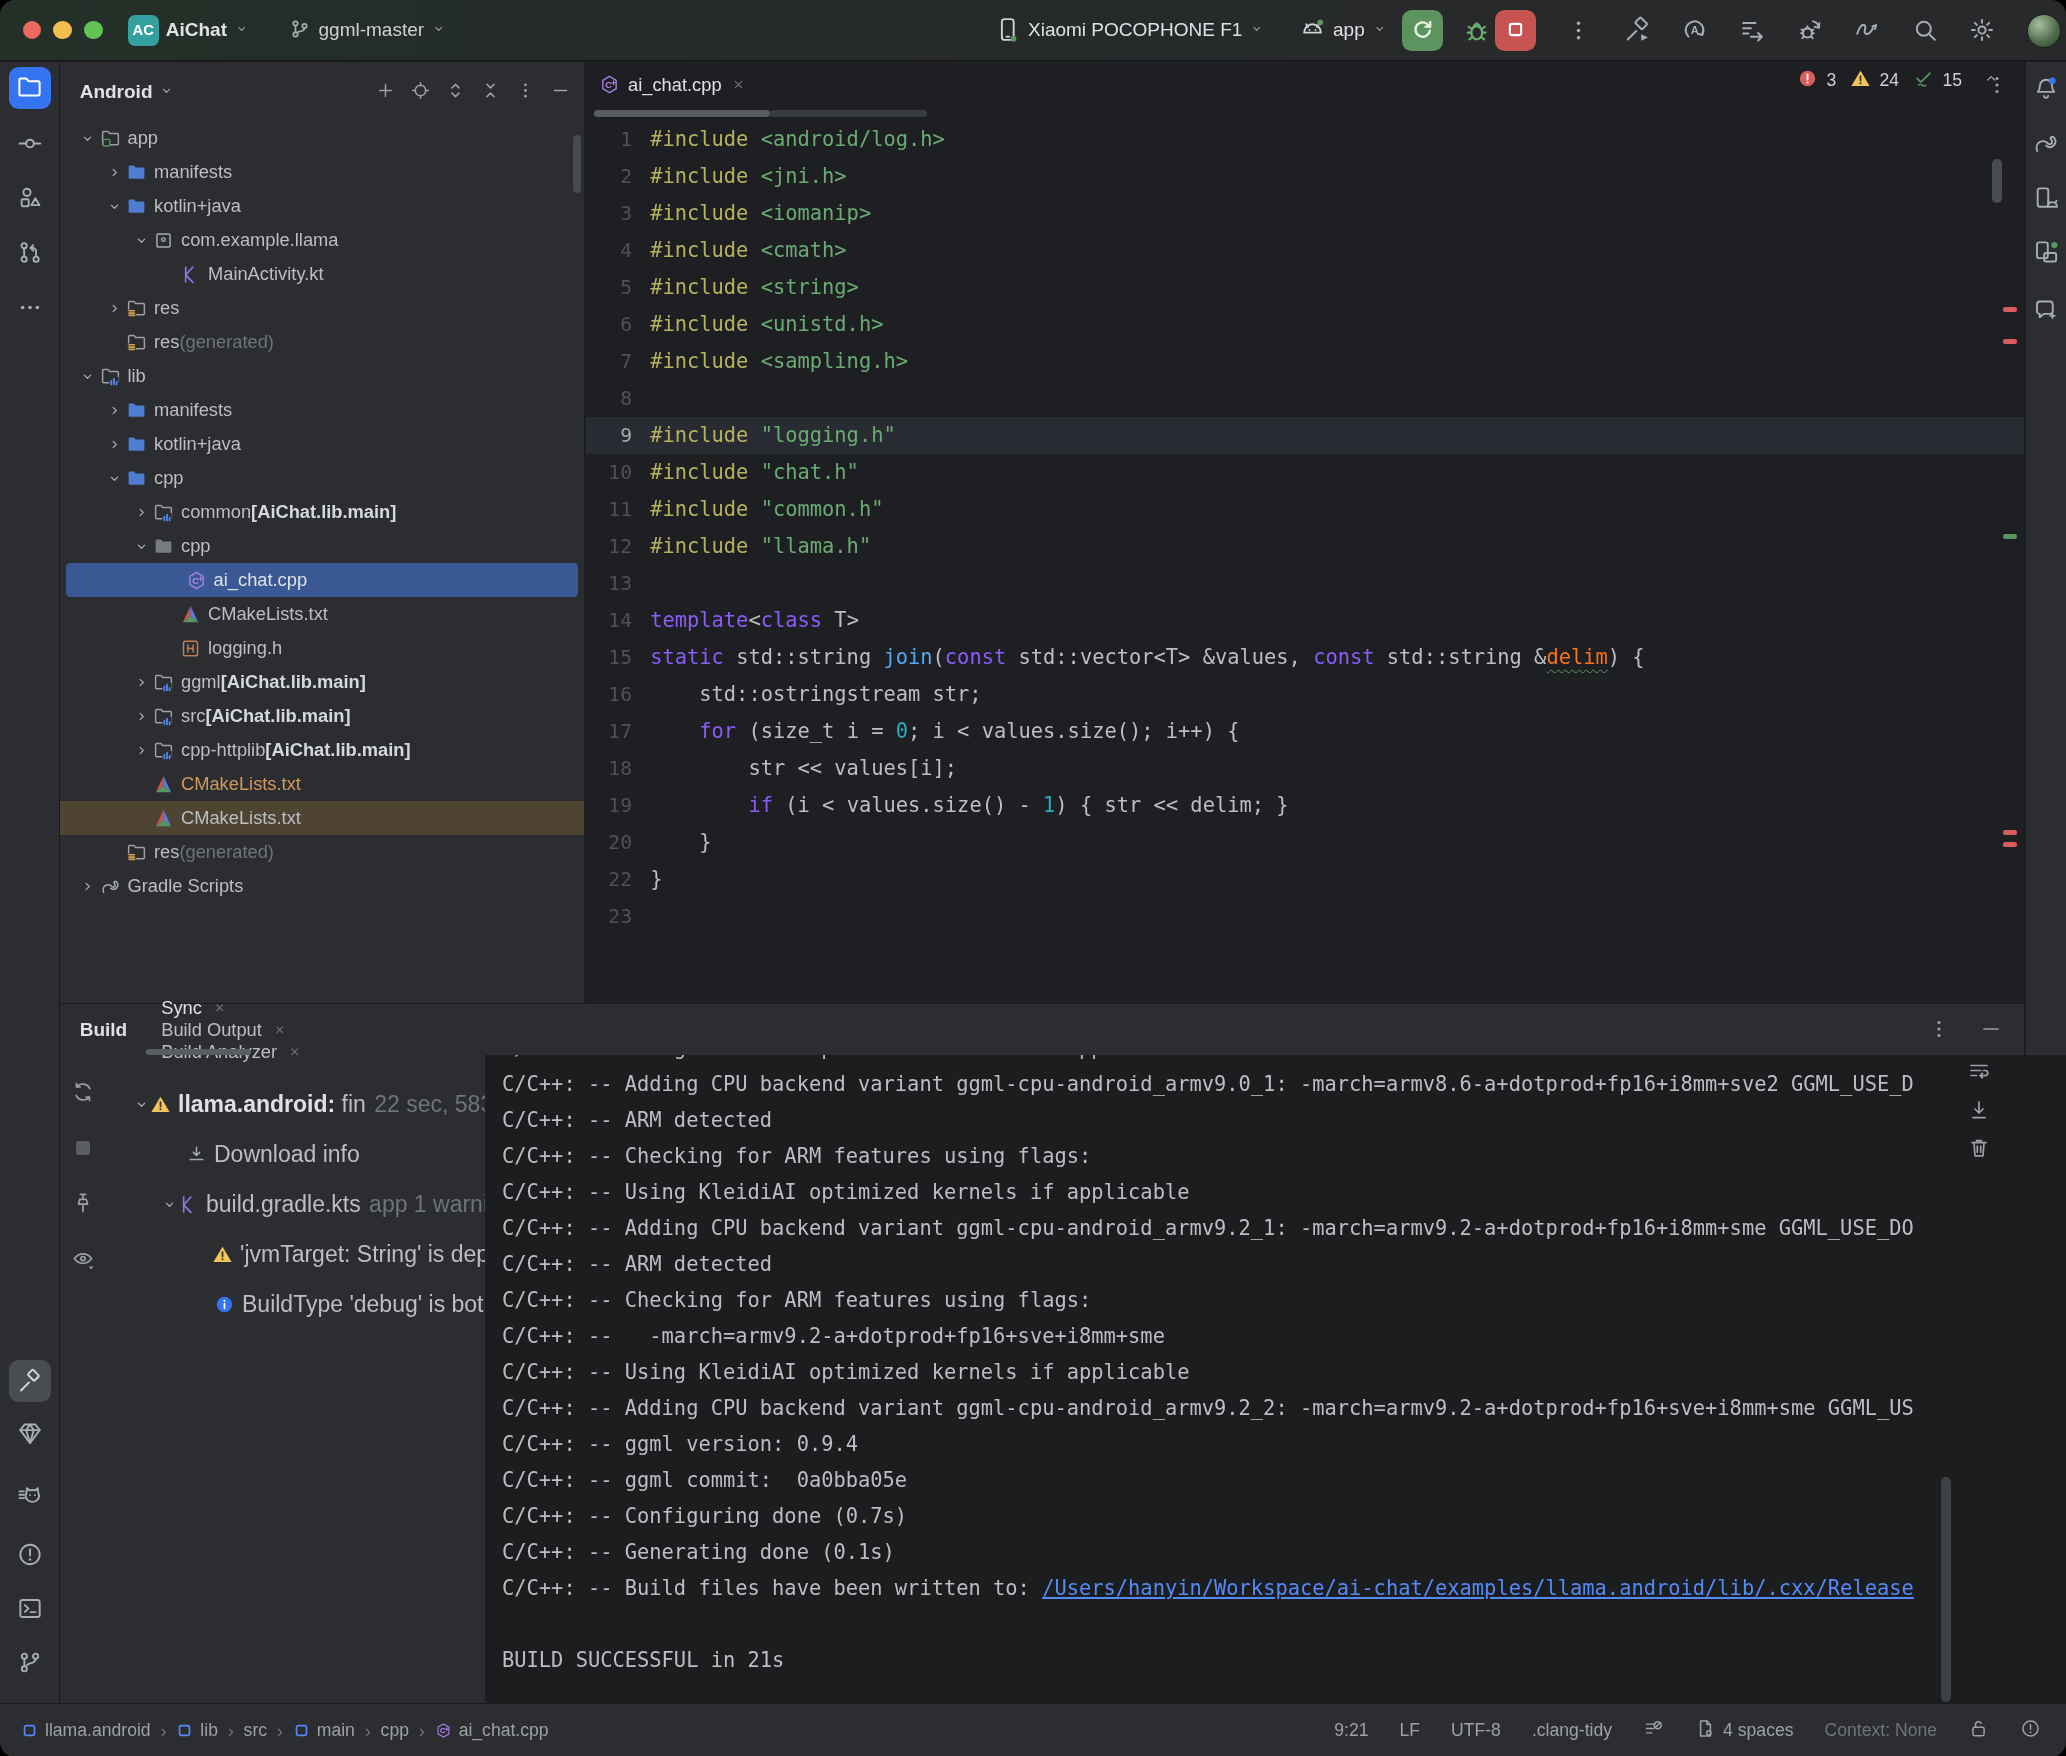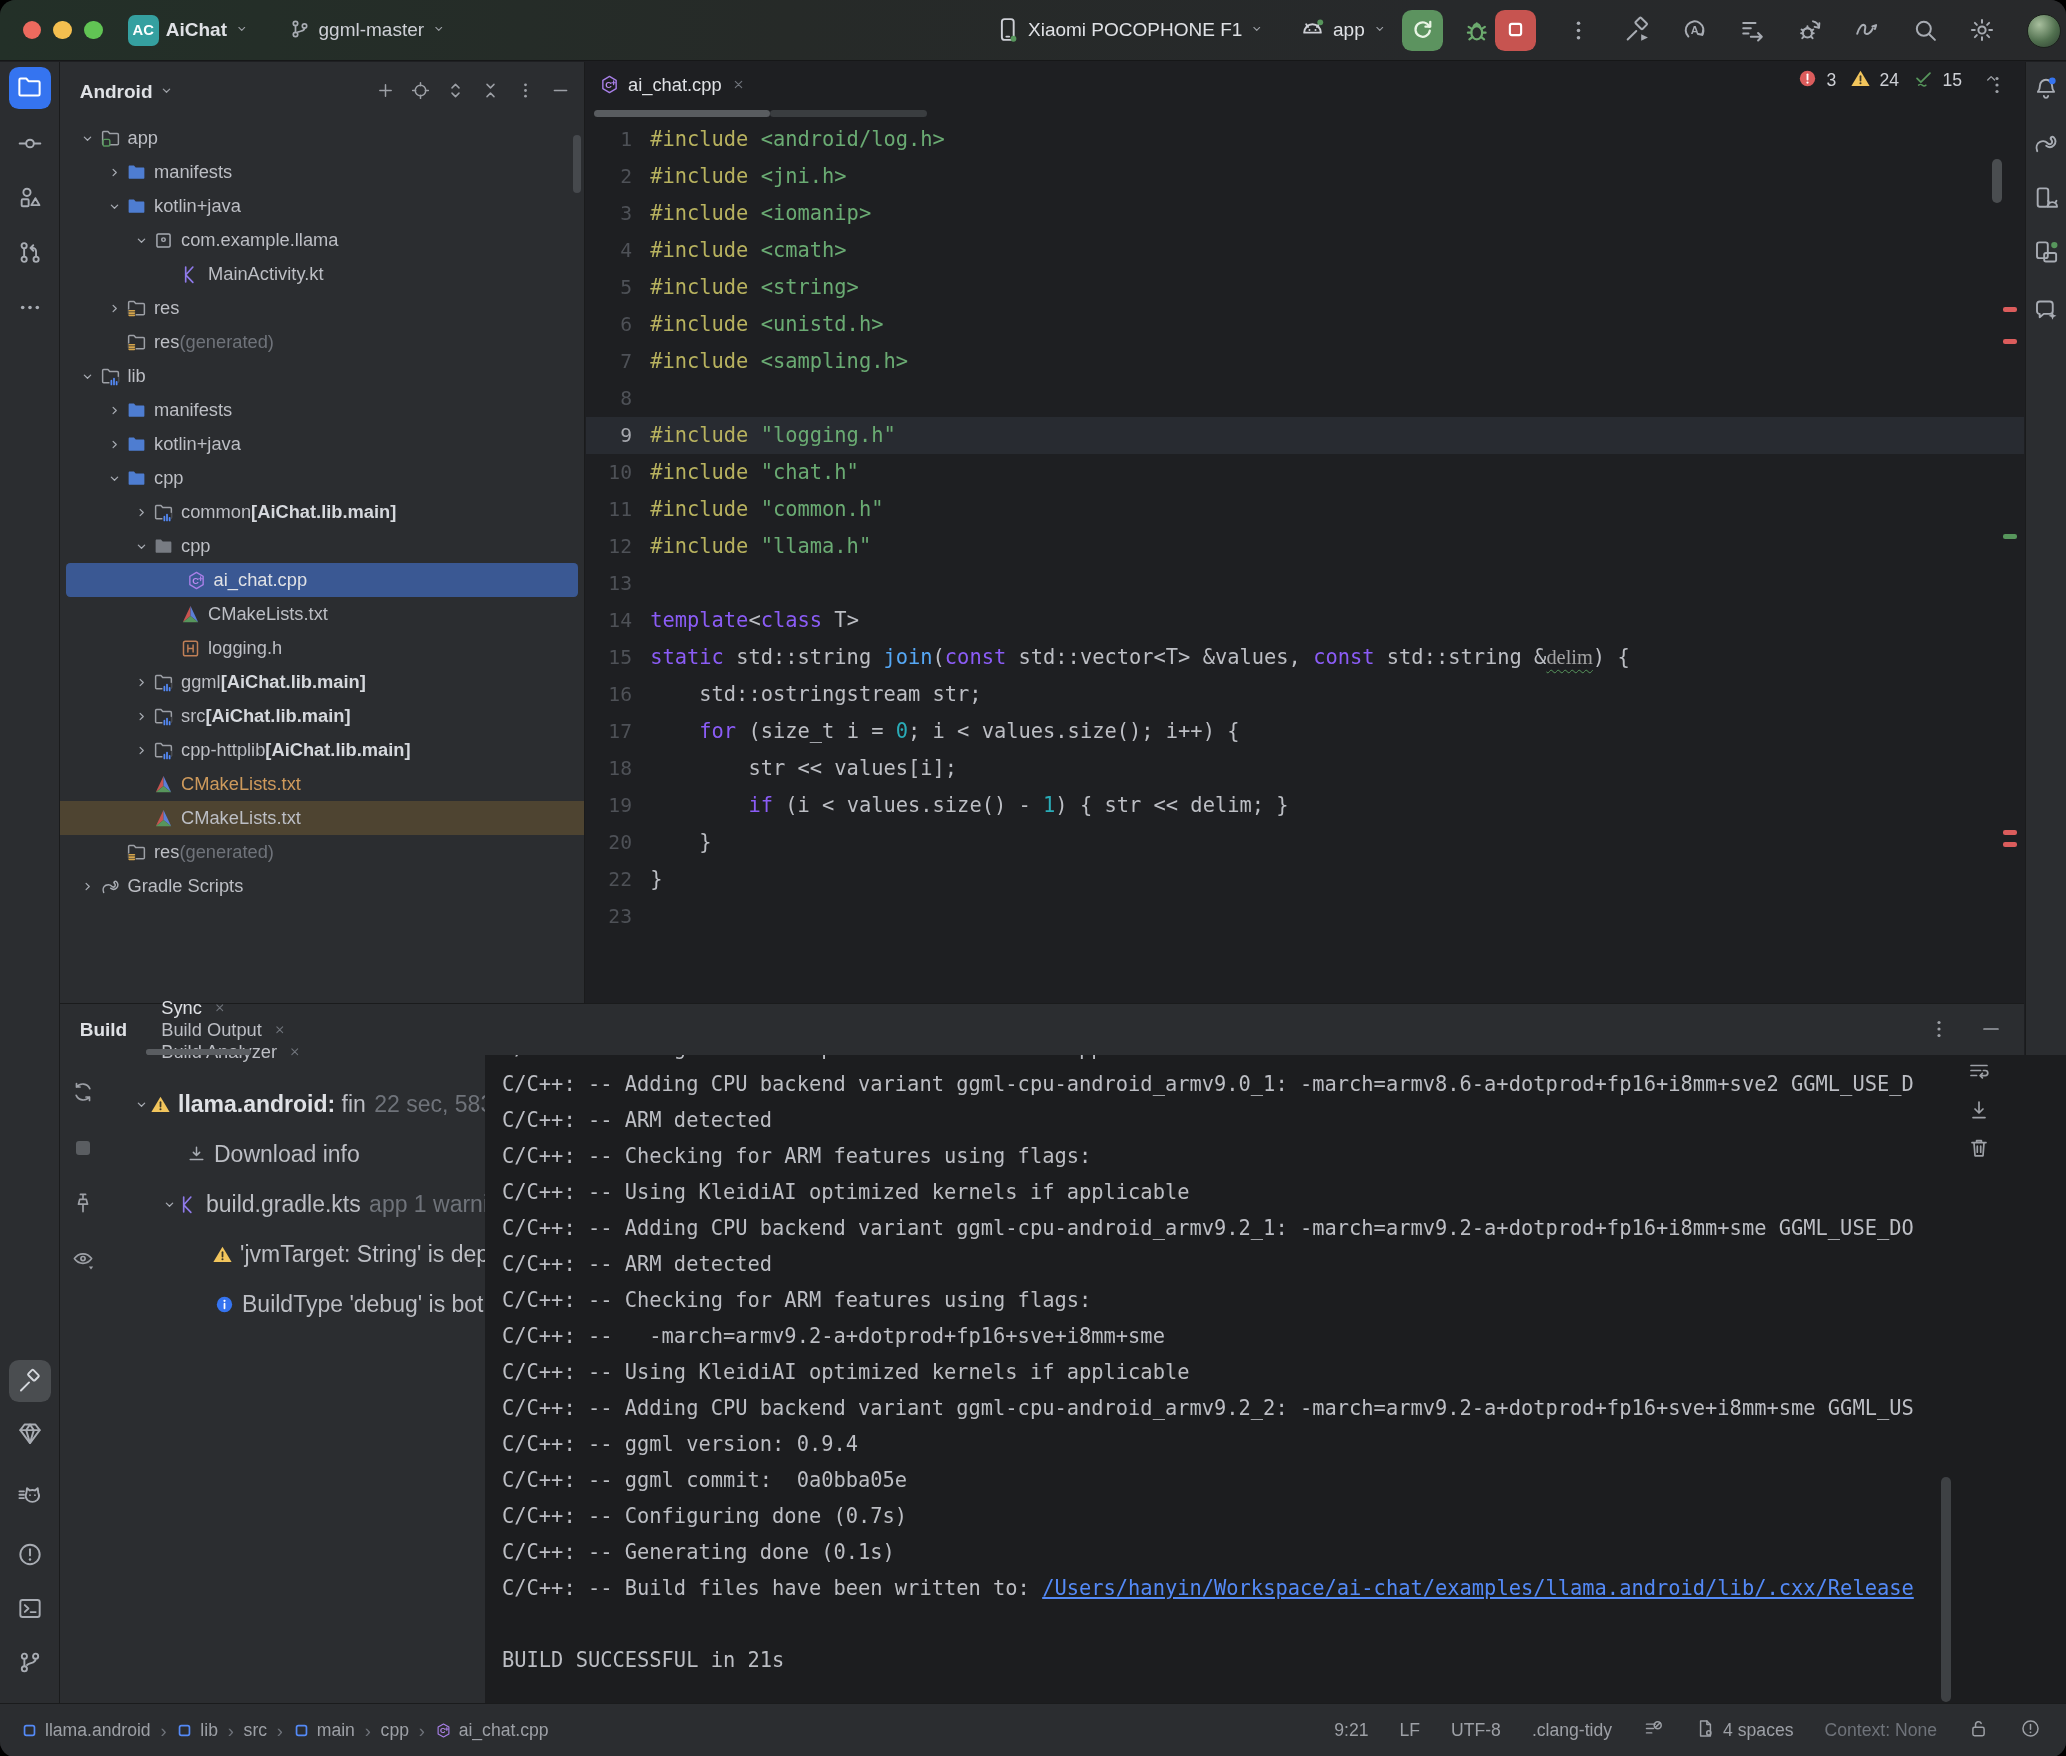--- a/index.html
+++ b/index.html
@@ -55,21 +55,21 @@
   .hbar1{position:absolute;left:8.4px;top:48px;width:176px;height:7px;border-radius:3.5px;background:#595C60;}
   .hbar2{position:absolute;left:184px;top:48px;width:157px;height:7px;border-radius:3.5px;background:#3A3D40;}
   .inspect{position:absolute;left:1211px;top:5.6px;display:flex;align-items:center;gap:8.4px;font-size:17.6px;color:#CED0D6;}
   .code{position:absolute;left:0;top:55px;width:100%;padding-top:3.5px;}
   .cl{display:flex;align-items:center;height:37px;white-space:pre;}
   .cl .ln{flex:none;width:46px;text-align:right;padding-right:11.2px;font:19.7px "DejaVu Sans Mono",monospace;color:#4E5157;}
   .cl .ct{font:20.4px "DejaVu Sans Mono",monospace;padding-left:7px;color:#BCBEC4;}
   .cl.cur{background:#282B31;}
   .cl.cur .ln{color:#A6A8AE;}
   .tok-p{color:#B8B25F;} .tok-s{color:#6AAB73;} .tok-k{color:#8b5cf6;} .tok-f{color:#56A8F5;} .tok-d{color:#2AACB8;} .tok-t{color:#BCBEC4;}
-  .tok-w{color:#a3a3a3;text-decoration:underline wavy #57965C;text-decoration-thickness:1.4px;text-underline-offset:4.9px;font-family:Liberation Serif, serif;}
+  .tok-w{color:#f97316;text-decoration:underline wavy #57965C;text-decoration-thickness:1.4px;text-underline-offset:4.9px;}
   .vscroll{position:absolute;left:1406px;top:97px;width:9.8px;height:44px;border-radius:4.9px;background:#4A4D50;}
   .stripe{position:absolute;left:1417px;width:14px;height:4.9px;border-radius:2.1px;}
 
   
   .build{position:absolute;left:60px;top:1003px;width:1964px;height:701px;background:#2B2D30;border-top:1.4px solid #1A1B1C;}
   .bp-tabs{height:51px;display:flex;align-items:center;padding-left:19.7px;position:relative;}
   .bp-title{font-size:19px;font-weight:700;color:#DFE1E5;margin-right:34px;}
   .bp-tab{display:flex;align-items:center;gap:9.8px;font-size:18.3px;color:#BCBEC4;margin-right:31px;}
   .bp-underline{position:absolute;left:86px;top:45px;width:105px;height:5.6px;border-radius:2.8px;background:#5A5D61;}
   .bp-winbtns{position:absolute;right:21px;top:12.7px;display:flex;gap:28px;}

